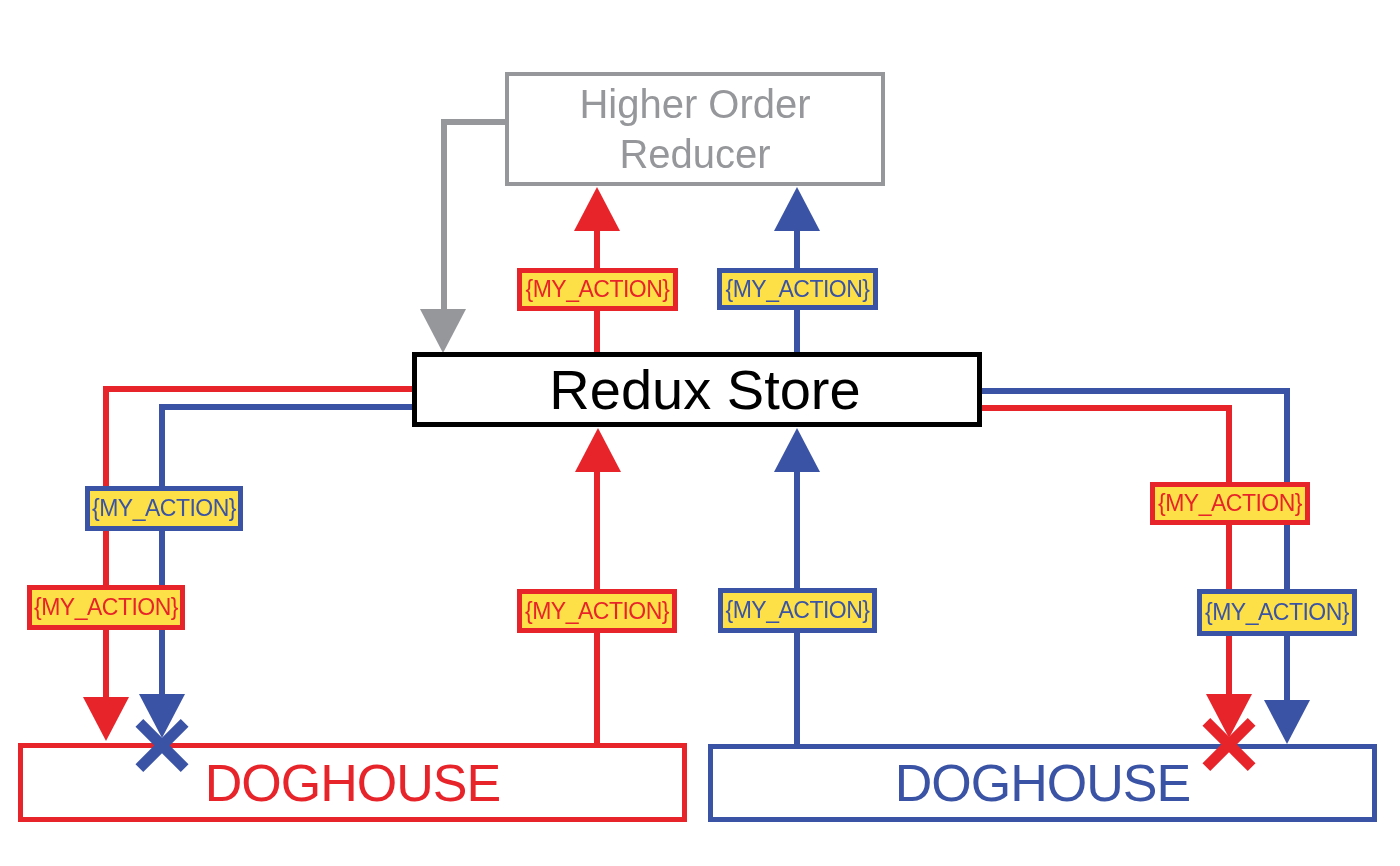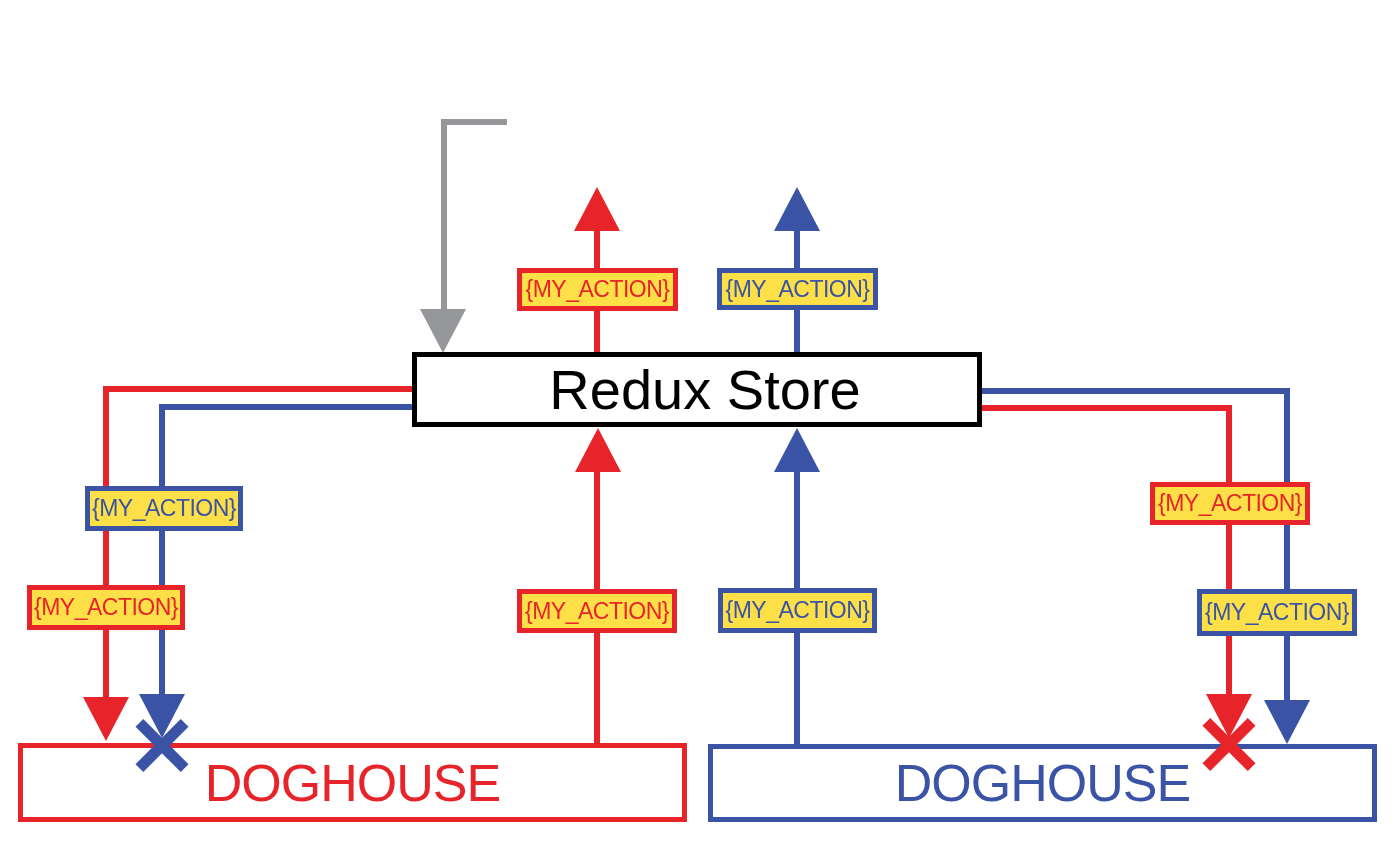--- a/index.html
+++ b/index.html
@@ -108,20 +108,23 @@
   <div class="action blue" style="left:718px;top:588px;width:159px;height:45px;">
     <span>{MY_ACTION}</span>
   </div>
   <div class="action red" style="left:1150px;top:482px;width:160px;height:43px;">
     <span>{MY_ACTION}</span>
   </div>
   <div class="action blue" style="left:1197px;top:589px;width:160px;height:47px;">
     <span>{MY_ACTION}</span>
   </div>
 
+  <div class="node hor" style="left:505px;top:72px;width:380px;height:114px;">
+    <span>Higher Order Reducer</span>
+  </div>
 
   <div class="node redux" style="left:412px;top:352px;width:570px;height:75px;padding-left:16px;">
     <span>Redux Store</span>
   </div>
 
   <div class="node dh-left" style="left:18px;top:743px;width:669px;height:79px;">
     <span>DOGHOUSE</span>
   </div>
 
   <div class="node dh-right" style="left:708px;top:744px;width:669px;height:78px;">

